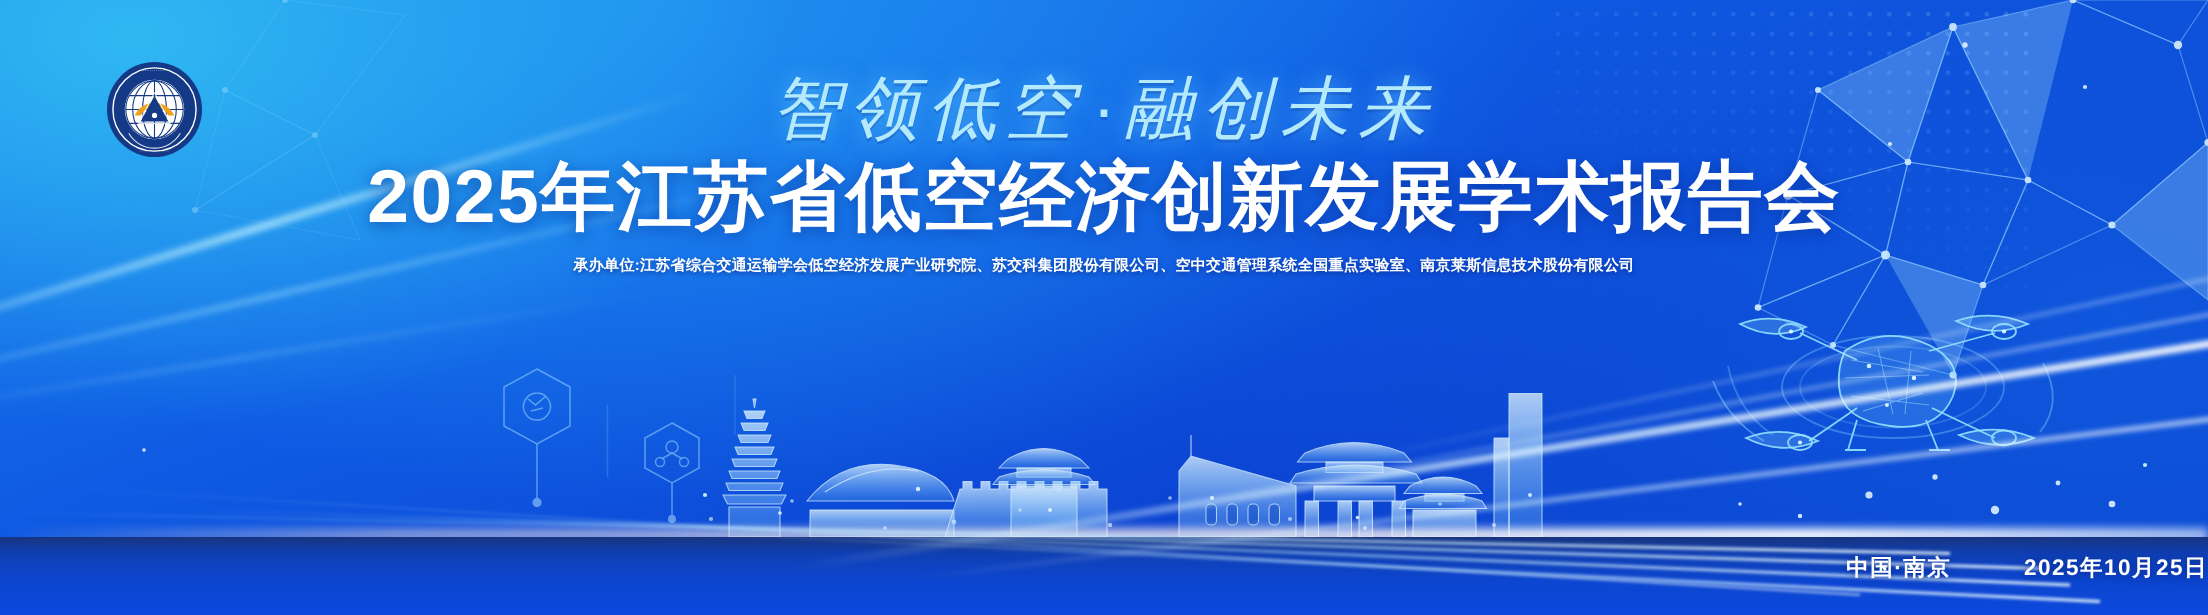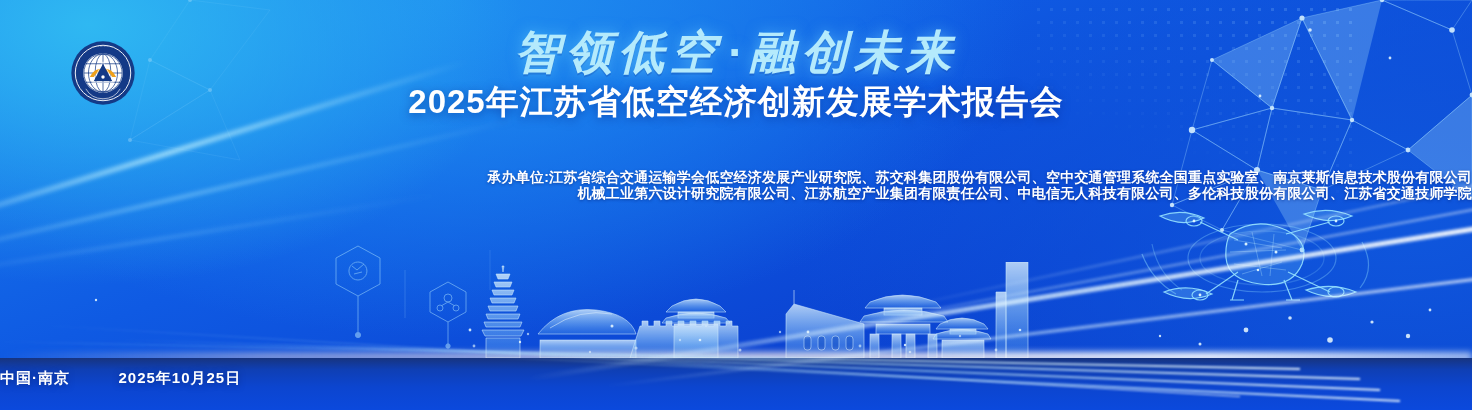--- a/index.html
+++ b/index.html
@@ -61,41 +61,41 @@
   .hexicons{ position:absolute; left:330px; top:240px; width:190px; height:110px; pointer-events:none; opacity:.55; }
   .sparkles{ position:absolute; left:0; top:0; width:1472px; height:410px; pointer-events:none; }
 
   
   .logo { position:absolute; left:70px; top:40px; width:66px; height:66px; }
 
   
   .center { position:absolute; left:0; right:0; top:0; text-align:center; }
 
   .headline {
-    margin-top:28px; font-size:46px; line-height:1.05; font-weight:700; font-style:italic;
+    margin-top:48px; font-size:46px; line-height:1.05; font-weight:400; font-style:italic;
     color:#b4eafc; letter-spacing:6px;
     text-shadow:0 0 14px rgba(120,220,255,.55), 0 2px 0 rgba(10,60,170,.35);
     font-family:"Liberation Sans", sans-serif;
   }
   .headline .dot { font-style:normal; letter-spacing:0; padding:0 6px; }
 
   .title {
-    margin-top:8px; font-size:33px; line-height:1.08; font-weight:700; color:#ffffff;
+    margin-top:8px; font-size:50px; line-height:1.08; font-weight:700; color:#ffffff;
     letter-spacing:1px; text-shadow:0 2px 10px rgba(6,40,140,.55);
     font-family:"Liberation Sans", sans-serif;
   }
 
   .orgblock { position:absolute; left:0; right:0; top:163px; text-align:center; color:#ffffff; }
   .orgline { font-size:11.5px; line-height:17px; font-weight:700; letter-spacing:.2px;
              text-shadow:0 1px 3px rgba(5,35,120,.6); white-space:nowrap; }
-  .orgline.small { font-size:14px; line-height:15.5px; font-weight:700;text-align:right; }
+  .orgline.small { font-size:10px; line-height:15.5px; font-weight:700; }
   .orgline.gap { margin-top:7px; }
   .orgline .lbl { font-weight:700; }
 
-  .bottombar { position:absolute; left:0; right:0; top:369px; text-align:left; }
+  .bottombar { position:absolute; left:0; right:0; top:369px; text-align:right; }
   .bottombar span {
     display:inline-block; color:#ffffff; font-size:15px; font-weight:700; letter-spacing:1px;
     text-shadow:0 1px 6px rgba(10,40,130,.75);
     font-family:"Liberation Sans", sans-serif;
   }
   .bottombar .place { margin-right:44px; }
 </style>
 </head>
 <body>
 
@@ -347,23 +347,20 @@
     <div class="headline">
       <span>智领低空</span><span class="dot">·</span><span>融创未来</span>
     </div>
     <div class="title">2025年江苏省低空经济创新发展学术报告会</div>
   </div>
 
   <div class="orgblock">
     <div class="orgline small gap">
       <span class="lbl">承办单位:</span><span>江苏省综合交通运输学会低空经济发展产业研究院、苏交科集团股份有限公司、空中交通管理系统全国重点实验室、南京莱斯信息技术股份有限公司</span>
     </div>
-    <div class="orgline small">
-      <span class="lbl"></span><span>机械工业第六设计研究院有限公司、江苏航空产业集团有限责任公司、中电信无人科技有限公司、多伦科技股份有限公司、江苏省交通技师学院</span>
-    </div>
   </div>
 
   <div class="bottombar">
     <span class="place">中国·南京</span>
     <span>2025年10月25日</span>
   </div>
 
 </div>
 
 </body></html>

